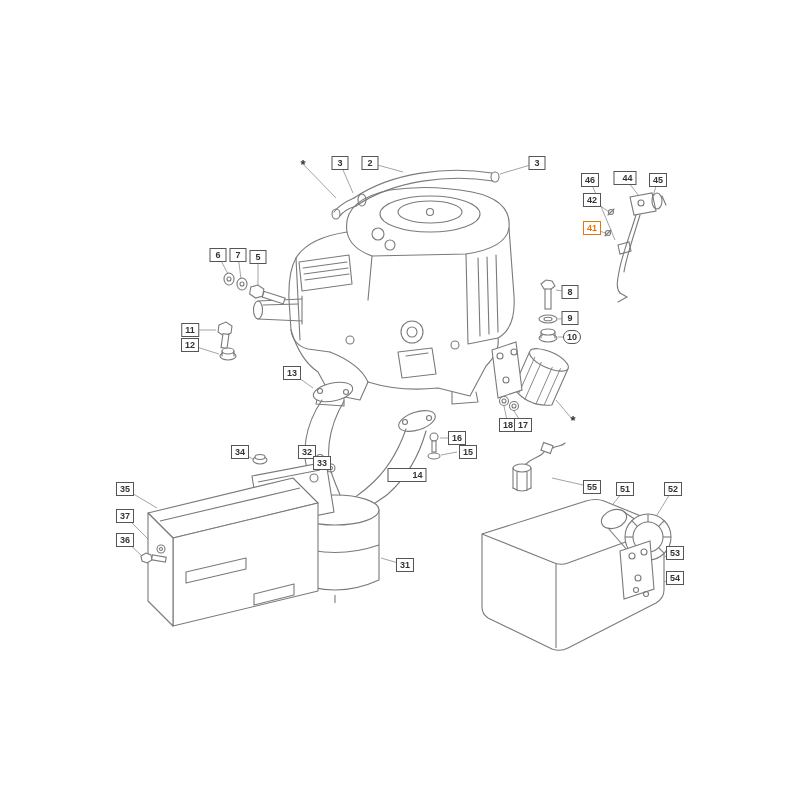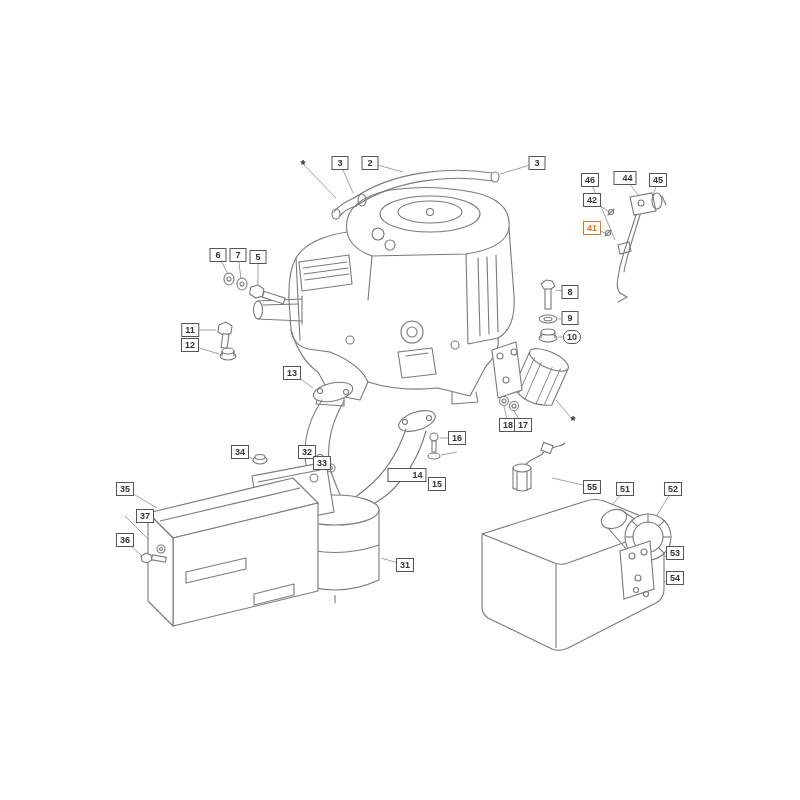--- a/index.html
+++ b/index.html
@@ -335,28 +335,28 @@
       <span class="part-label" style="left: 570px; top: 292px; color: rgb(51, 51, 51);">8</span>
       <span class="part-label" style="left: 570px; top: 318px; color: rgb(51, 51, 51);">9</span>
       <span class="part-label" style="left: 572px; top: 337px; color: rgb(51, 51, 51); border-radius: 7px;">10</span>
       <span class="part-label" style="left: 190px; top: 330px; color: rgb(51, 51, 51);">11</span>
       <span class="part-label" style="left: 190px; top: 345px; color: rgb(51, 51, 51);">12</span>
       <span class="part-label" style="left: 292px; top: 373px; color: rgb(51, 51, 51);">13</span>
       <span class="part-label" style="left: 508px; top: 425px; color: rgb(51, 51, 51);">18</span>
       <span class="part-label" style="left: 523px; top: 425px; color: rgb(51, 51, 51);">17</span>
       <span class="part-label unboxed" style="left: 573px; top: 420px; color: rgb(51, 51, 51);">*</span>
       <span class="part-label" style="left: 457px; top: 438px; color: rgb(51, 51, 51);">16</span>
-      <span class="part-label" style="left: 437px; top: 452px; color: rgb(51, 51, 51); margin-top: 32px;">15</span>
+      <span class="part-label" style="left: 468px; top: 452px; color: rgb(51, 51, 51);">15</span>
       <span class="part-label" style="left: 240px; top: 452px; color: rgb(51, 51, 51);">34</span>
       <span class="part-label" style="left: 307px; top: 452px; color: rgb(51, 51, 51);">32</span>
       <span class="part-label" style="left: 322px; top: 463px; color: rgb(51, 51, 51);">33</span>
       <span class="part-label" style="left: 407px; top: 475px; color: rgb(51, 51, 51); padding-left: 24px;">14</span>
       <span class="part-label" style="left: 592px; top: 487px; color: rgb(51, 51, 51);">55</span>
       <span class="part-label" style="left: 625px; top: 489px; color: rgb(51, 51, 51);">51</span>
       <span class="part-label" style="left: 673px; top: 489px; color: rgb(51, 51, 51);">52</span>
       <span class="part-label" style="left: 125px; top: 489px; color: rgb(51, 51, 51);">35</span>
-      <span class="part-label" style="left: 125px; top: 516px; color: rgb(51, 51, 51); margin-left: 20px;">37</span>
+      <span class="part-label" style="left: 125px; top: 516px; color: rgb(51, 51, 51);">37</span>
       <span class="part-label" style="left: 125px; top: 540px; color: rgb(51, 51, 51);">36</span>
       <span class="part-label" style="left: 675px; top: 553px; color: rgb(51, 51, 51); text-align: right;">53</span>
       <span class="part-label" style="left: 675px; top: 578px; color: rgb(51, 51, 51);">54</span>
       <span class="part-label" style="left: 405px; top: 565px; color: rgb(51, 51, 51);">31</span>
     </div>
 </div>
 
 </body></html>

